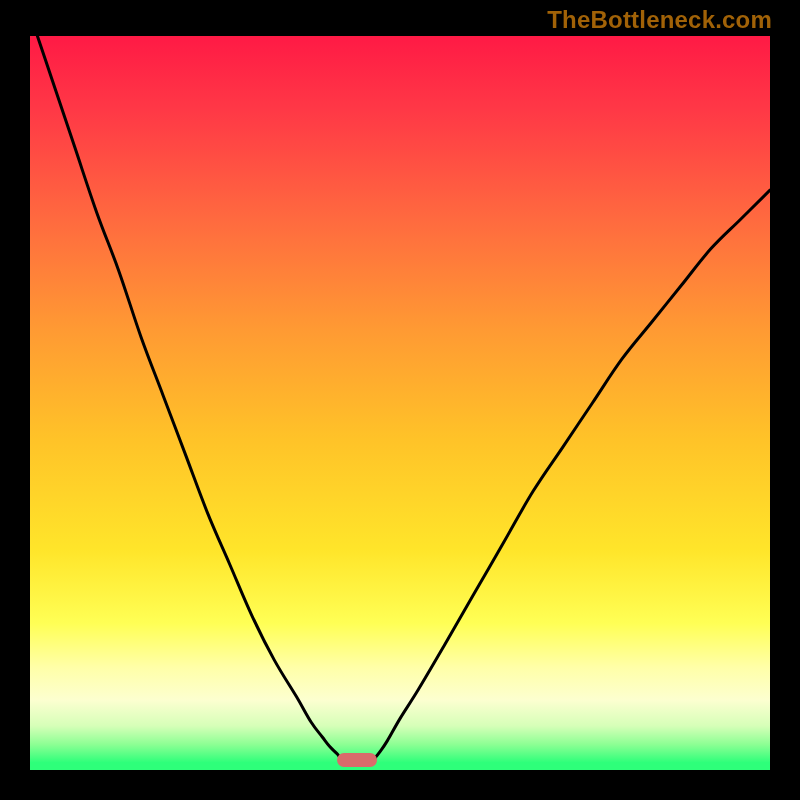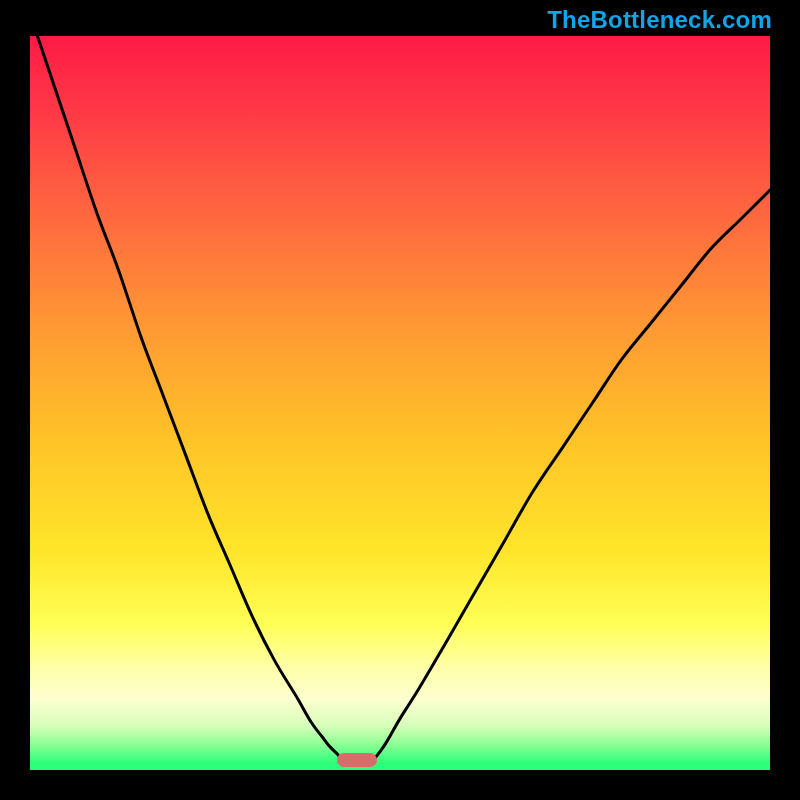--- a/index.html
+++ b/index.html
@@ -28,21 +28,21 @@
     position: absolute;
     left: 0; top: 0; right: 0; bottom: 0;
   }
   .watermark {
     position: absolute;
     top: 6px;
     right: 28px;
     font-family: Arial, Helvetica, sans-serif;
     font-size: 24px;
     font-weight: 600;
-    color: #0ea5e9;
+    color: #a16207;
     letter-spacing: 0.2px;
   }
   .curve-svg {
     position: absolute;
     left: 0; top: 0;
     width: 100%;
     height: 100%;
   }
   .marker {
     position: absolute;

